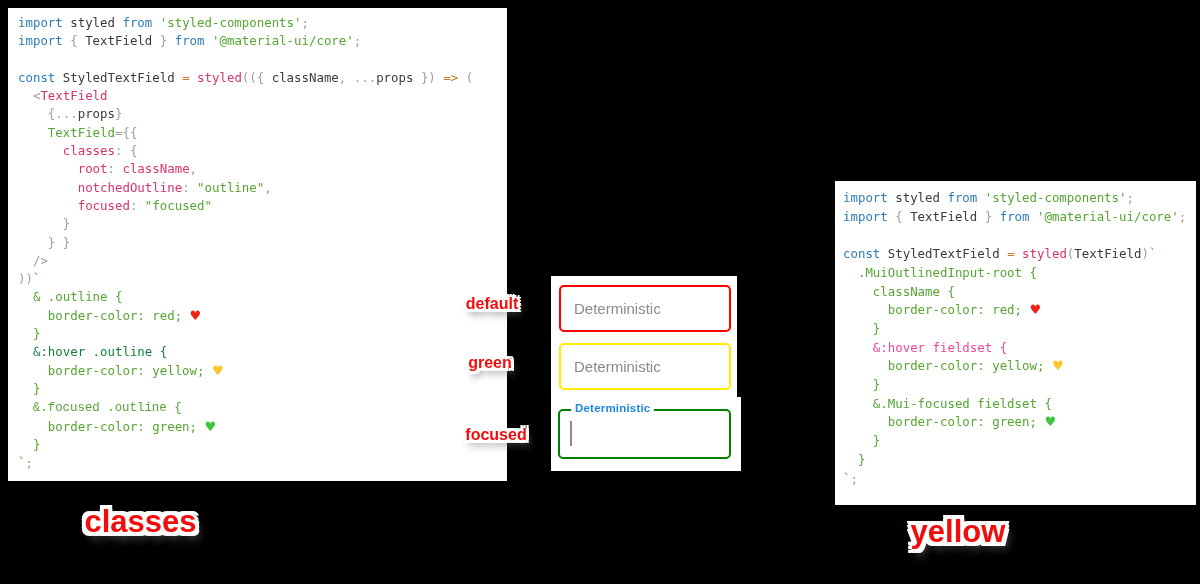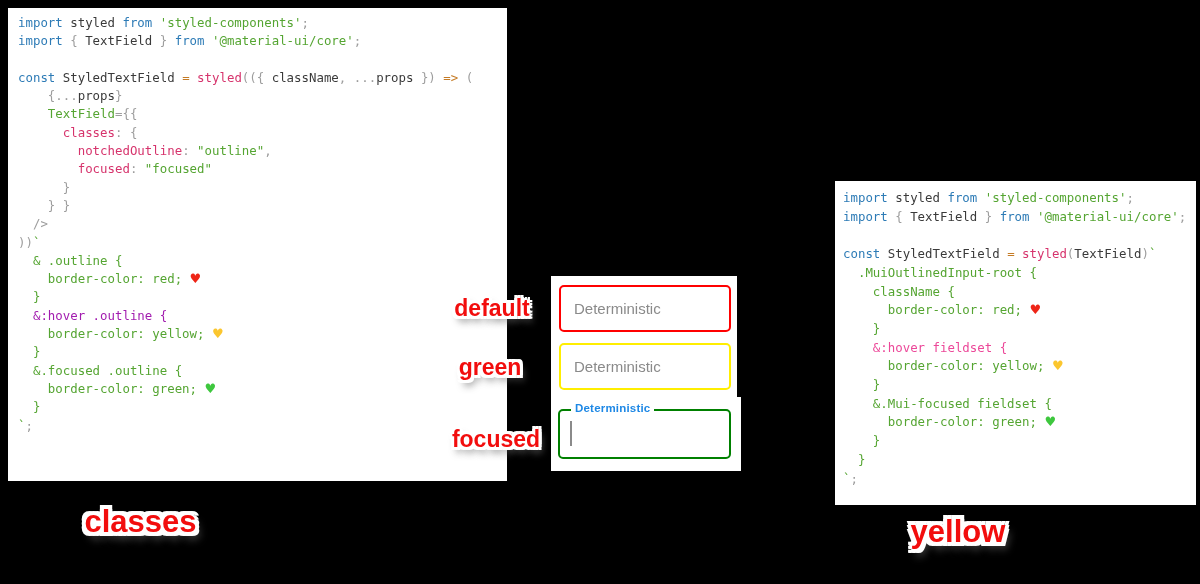--- a/index.html
+++ b/index.html
@@ -29,53 +29,55 @@
   }
   .cursor{position:absolute;left:10px;top:10px;width:2px;height:25px;background:#8a8a8a;}
   .outlined{
     position:absolute;font-weight:bold;text-align:center;
     text-shadow:
       -3px -3px 0 #fff, 3px -3px 0 #fff, -3px 3px 0 #fff, 3px 3px 0 #fff,
       -3px 0 0 #fff, 3px 0 0 #fff, 0 -3px 0 #fff, 0 3px 0 #fff,
       -2px -2px 0 #fff, 2px 2px 0 #fff,
       3px 6px 7px rgba(110,110,110,0.9);
   }
-  .ann{font-size:23px;}
+  .ann{font-size:16px;}
   .caption{font-size:31px;
     text-shadow:
       -4px -4px 0 #fff, 4px -4px 0 #fff, -4px 4px 0 #fff, 4px 4px 0 #fff,
       -4px 0 0 #fff, 4px 0 0 #fff, 0 -4px 0 #fff, 0 4px 0 #fff,
       -3px -3px 0 #fff, 3px 3px 0 #fff,
       4px 7px 8px rgba(110,110,110,0.9);
   }
 </style>
 </head>
 <body>
 
 <div class="code-block" id="left-code" style="left:8px;top:8px;width:489px;height:467px;padding:6px 0 0 10px;">
     <div class="code-line"><span style="color: rgb(45, 123, 182);">import</span><span style="color: rgb(58, 58, 58);"> styled </span><span style="color: rgb(45, 123, 182);">from</span><span style="color: rgb(58, 58, 58);"> </span><span style="color: rgb(85, 165, 50);">'styled-components'</span><span style="color: rgb(157, 157, 157);">;</span></div>
     <div class="code-line"><span style="color: rgb(45, 123, 182);">import</span><span style="color: rgb(157, 157, 157);"> { </span><span style="color: rgb(58, 58, 58);">TextField</span><span style="color: rgb(157, 157, 157);"> } </span><span style="color: rgb(45, 123, 182);">from</span><span style="color: rgb(58, 58, 58);"> </span><span style="color: rgb(85, 165, 50);">'@material-ui/core'</span><span style="color: rgb(157, 157, 157);">;</span></div>
     <div class="code-line">&nbsp;</div>
     <div class="code-line"><span style="color: rgb(45, 123, 182);">const</span><span style="color: rgb(58, 58, 58);"> StyledTextField </span><span style="color: rgb(197, 123, 37);">=</span><span style="color: rgb(58, 58, 58);"> </span><span style="color: rgb(214, 51, 108);">styled</span><span style="color: rgb(157, 157, 157);">(({ </span><span style="color: rgb(58, 58, 58);">className</span><span style="color: rgb(157, 157, 157);">, ...</span><span style="color: rgb(58, 58, 58);">props</span><span style="color: rgb(157, 157, 157);"> }) </span><span style="color: rgb(197, 123, 37);">=&gt;</span><span style="color: rgb(157, 157, 157);"> (</span></div>
+    <div class="code-line"><span style="color: rgb(157, 157, 157);">  &lt;</span><span style="color: rgb(214, 51, 108);">TextField</span></div>
     <div class="code-line"><span style="color: rgb(157, 157, 157);">    {...</span><span style="color: rgb(58, 58, 58);">props</span><span style="color: rgb(157, 157, 157);">}</span></div>
     <div class="code-line"><span style="color: rgb(157, 157, 157);">    </span><span style="color: rgb(85, 165, 50);">TextField</span><span style="color: rgb(157, 157, 157);">={{</span></div>
     <div class="code-line"><span style="color: rgb(157, 157, 157);">      </span><span style="color: rgb(214, 51, 108);">classes</span><span style="color: rgb(157, 157, 157);">: {</span></div>
+    <div class="code-line"><span style="color: rgb(157, 157, 157);">        </span><span style="color: rgb(214, 51, 108);">root</span><span style="color: rgb(157, 157, 157);">: </span><span style="color: rgb(214, 51, 108);">className</span><span style="color: rgb(157, 157, 157);">,</span></div>
     <div class="code-line"><span style="color: rgb(157, 157, 157);">        </span><span style="color: rgb(214, 51, 108);">notchedOutline</span><span style="color: rgb(157, 157, 157);">: </span><span style="color: rgb(85, 165, 50);">"outline"</span><span style="color: rgb(157, 157, 157);">,</span></div>
     <div class="code-line"><span style="color: rgb(157, 157, 157);">        </span><span style="color: rgb(214, 51, 108);">focused</span><span style="color: rgb(157, 157, 157);">: </span><span style="color: rgb(85, 165, 50);">"focused"</span></div>
     <div class="code-line"><span style="color: rgb(157, 157, 157);">      }</span></div>
     <div class="code-line"><span style="color: rgb(157, 157, 157);">    } }</span></div>
     <div class="code-line"><span style="color: rgb(157, 157, 157);">  /&gt;</span></div>
     <div class="code-line"><span style="color: rgb(157, 157, 157);">))</span><span style="color: rgb(85, 165, 50);">`</span></div>
     <div class="code-line"><span style="color: rgb(85, 165, 50);">  &amp; .outline {</span></div>
     <div class="code-line"><span style="color: rgb(85, 165, 50);">    border-color: red; </span><span class="heart" style="color: rgb(238, 37, 23);">♥</span></div>
     <div class="code-line"><span style="color: rgb(85, 165, 50);">  }</span></div>
-    <div class="code-line"><span style="color: #a21caf;">  &amp;:hover .outline {</span></div>
+    <div class="code-line"><span style="color: #15803d;">  &amp;:hover .outline {</span></div>
     <div class="code-line"><span style="color: rgb(85, 165, 50);">    border-color: yellow; </span><span class="heart" style="color: rgb(251, 198, 46);">♥</span></div>
     <div class="code-line"><span style="color: rgb(85, 165, 50);">  }</span></div>
-    <div class="code-line"><span style="color: rgb(85, 165, 50);">  &amp;.focused .outline {</span></div>
+    <div class="code-line"><span style="color: rgb(85, 165, 50); font-family: Liberation Mono, monospace;">  &amp;.focused .outline {</span></div>
     <div class="code-line"><span style="color: rgb(85, 165, 50);">    border-color: green; </span><span class="heart" style="color: rgb(62, 199, 62);">♥</span></div>
     <div class="code-line"><span style="color: rgb(85, 165, 50);">  }</span></div>
     <div class="code-line"><span style="color: rgb(85, 165, 50);">`</span><span style="color: rgb(157, 157, 157);">;</span></div>
   </div>
 
 <div class="code-block" id="right-code" style="left:835px;top:181px;width:353px;height:316px;padding:8px 0 0 8px;">
     <div class="code-line"><span style="color: rgb(45, 123, 182);">import</span><span style="color: rgb(58, 58, 58);"> styled </span><span style="color: rgb(45, 123, 182);">from</span><span style="color: rgb(58, 58, 58);"> </span><span style="color: rgb(85, 165, 50);">'styled-components'</span><span style="color: rgb(157, 157, 157);">;</span></div>
     <div class="code-line"><span style="color: rgb(45, 123, 182);">import</span><span style="color: rgb(157, 157, 157);"> { </span><span style="color: rgb(58, 58, 58);">TextField</span><span style="color: rgb(157, 157, 157);"> } </span><span style="color: rgb(45, 123, 182);">from</span><span style="color: rgb(58, 58, 58);"> </span><span style="color: rgb(85, 165, 50);">'@material-ui/core'</span><span style="color: rgb(157, 157, 157);">;</span></div>
     <div class="code-line">&nbsp;</div>
     <div class="code-line"><span style="color: rgb(45, 123, 182);">const</span><span style="color: rgb(58, 58, 58);"> StyledTextField </span><span style="color: rgb(197, 123, 37);">=</span><span style="color: rgb(58, 58, 58);"> </span><span style="color: rgb(214, 51, 108);">styled</span><span style="color: rgb(157, 157, 157);">(</span><span style="color: rgb(58, 58, 58);">TextField</span><span style="color: rgb(157, 157, 157);">)</span><span style="color: rgb(85, 165, 50);">`</span></div>

